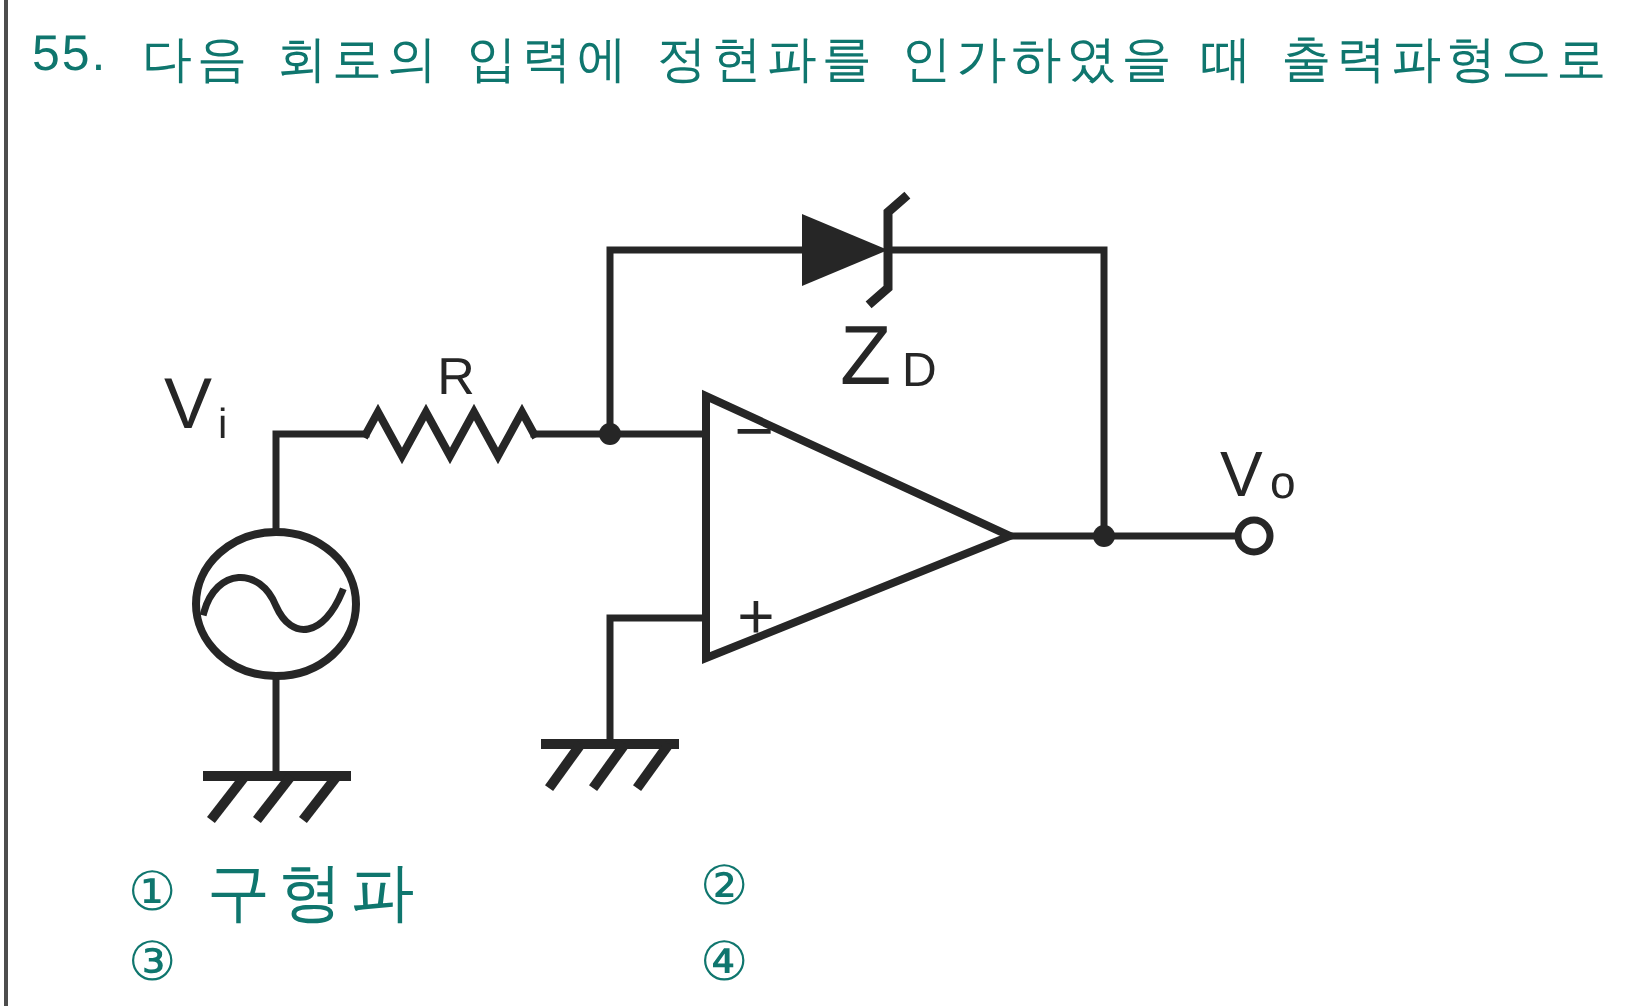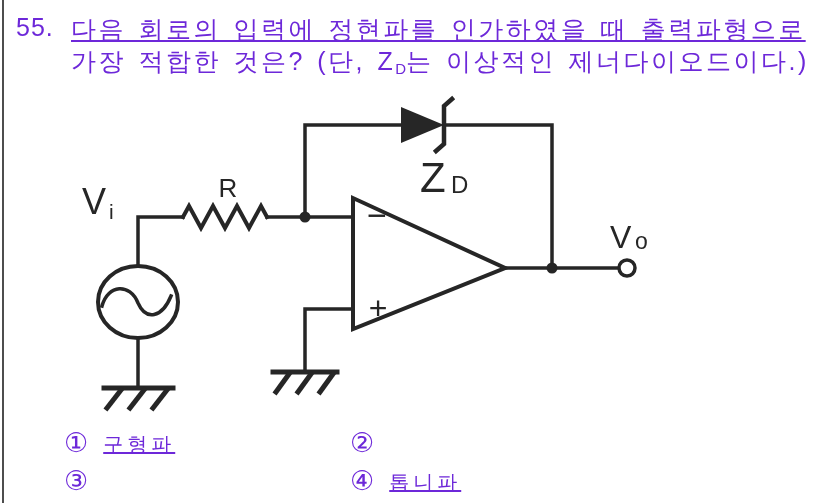--- a/index.html
+++ b/index.html
@@ -1,62 +1,61 @@
 <!DOCTYPE html>
 <html><head>
 <meta charset="utf-8">
 <style>
   html,body { margin:0; padding:0; }
   body { font-family:"Liberation Sans", sans-serif; background:#ffffff; }
   .page {
     position:relative; width:826px; height:503px; background:#ffffff;
-    overflow:hidden; color:#6d28d9;
+    overflow:hidden; color:#0f766e;
   }
   .left-rule {
     position:absolute; left:2px; top:0; width:2px; height:503px;
     background:#4d4d4d;
   }
   .qnum {
     position:absolute; left:16px; top:13px;
     font-size:25px; letter-spacing:1px; white-space:nowrap;
   }
   .qline1 {
     position:absolute; left:71px; top:13px;
-    font-size:25px; letter-spacing:2.5px; word-spacing:3px; white-space:nowrap;text-decoration:underline;
+    font-size:25px; letter-spacing:2.5px; word-spacing:3px; white-space:nowrap;
   }
   .qline2 {
     position:absolute; left:71px; top:45px;
     font-size:25px; letter-spacing:2.5px; word-spacing:3px; white-space:nowrap;
   }
   .qline2 .subD {
     font-size:15px; vertical-align:-4px; letter-spacing:0;
   }
   svg.circuit { position:absolute; left:0; top:0; }
   svg text { font-family:"Liberation Sans", sans-serif; fill:#262626; }
   .choice-row {
     position:absolute; display:flex; align-items:center; gap:15px;
     white-space:nowrap;
   }
   .choice-num { font-size:27px; line-height:1; }
-  .choice-label { font-size:20px; letter-spacing:4px; line-height:1;text-decoration:underline; }
+  .choice-label { font-size:32px; letter-spacing:4px; line-height:1; }
   .c1 { left:64px;  top:430px; }
   .c2 { left:350px; top:430px; }
   .c3 { left:64px;  top:468px; }
   .c4 { left:350px; top:468px; }
 </style>
 </head>
 <body>
 
 <div class="page">
 
   <div class="left-rule"></div>
 
   <div class="qnum">55.</div>
   <div class="qline1">다음 회로의 입력에 정현파를 인가하였을 때 출력파형으로</div>
-  <div class="qline2"><span>가장 적합한 것은? (단, Z</span><span class="subD">D</span><span>는 이상적인 제너다이오드이다.)</span></div>
 
   <svg class="circuit" width="826" height="503" viewBox="0 0 826 503">
     <g stroke="#262626" stroke-width="3.5" fill="none" stroke-linecap="square">
 
       <path d="M138,266 V217 H183"></path>
 
       <path d="M183,217 l6,-11 l12,22 l12,-22 l12,22 l12,-22 l12,22 l12,-22 l6,11" stroke-width="4"></path>
 
       <path d="M267,217 H353"></path>
 
@@ -116,16 +115,15 @@
     <span class="choice-label">구형파</span>
   </div>
   <div class="choice-row c2">
     <span class="choice-num">②</span>
   </div>
   <div class="choice-row c3">
     <span class="choice-num">③</span>
   </div>
   <div class="choice-row c4">
     <span class="choice-num">④</span>
-    <span class="choice-label">톱니파</span>
   </div>
 
 </div>
 
 </body></html>

